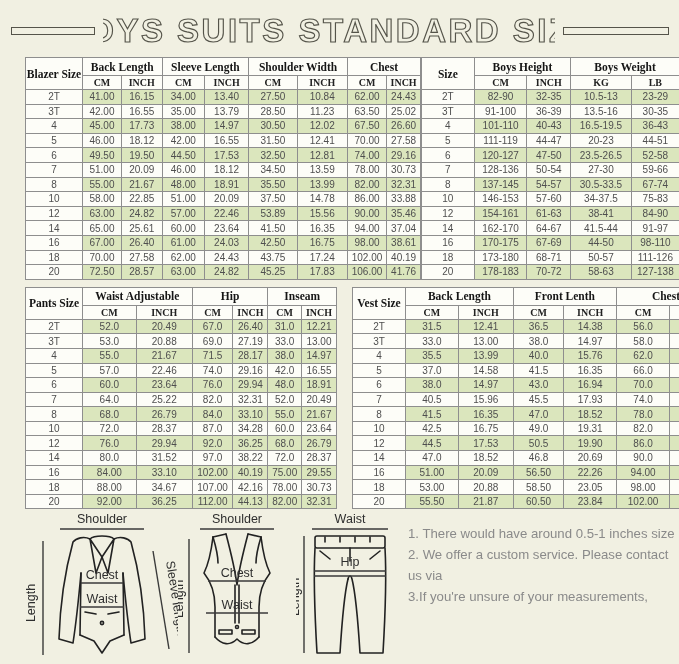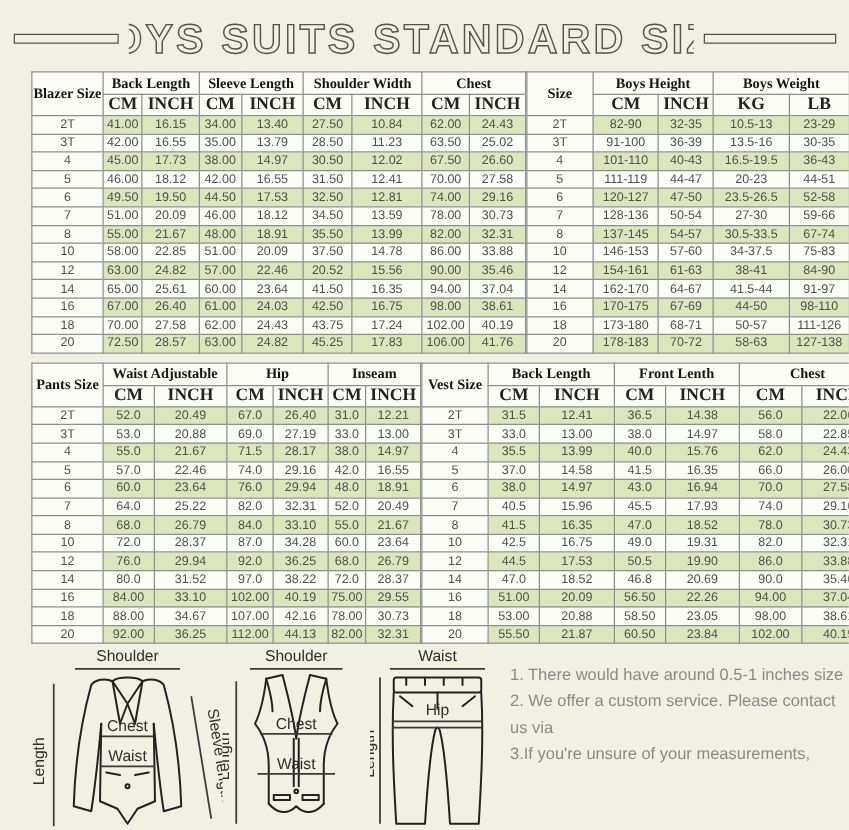--- a/index.html
+++ b/index.html
@@ -12,26 +12,26 @@
   
   .title-row { display:flex; align-items:center; justify-content:center; gap:8px; padding-top:9px; height:44px; }
   .title-bar { height:6px; border:1.6px solid #55544a; background:#f1f0e2; }
   .title-bar.left  { width:82px; }
   .title-bar.right { width:104px; }
   .title-svg { display:block; }
 
   
   .section { display:flex; justify-content:space-between; padding:0 22px 0 25px; }
   .top-section { margin-top:4px; }
-  .mid-section { margin-top:7px; }
+  .mid-section { margin-top:7px;gap:15px; }
 
   .tablewrap table { border-collapse:collapse; background:#fdfdf8; border:1.5px solid #777; }
   .tablewrap th, .tablewrap td { border:1px solid #8e8e8e; text-align:center; padding:0; }
   th.group-h { font-family:"Liberation Serif", serif; font-size:11.5px; font-weight:bold; color:#151515; height:17px; }
-  th.unit-h  { font-family:"Liberation Serif", serif; font-size:14px;   font-weight:bold; color:#222;    height:13px; }
+  th.unit-h  { font-family:"Liberation Serif", serif; font-size:10px;   font-weight:bold; color:#222;    height:13px; }
   th.size-h  { font-family:"Liberation Serif", serif; font-size:11.5px; font-weight:bold; color:#151515; }
   .tablewrap td { font-size:10px; color:#4f4f4f; height:13.6px; }
   .tablewrap tbody tr:nth-child(odd) td.val { background:#dbe6bd; }
 
   .blazer-wrap table { width:396px; }
   .blazer-wrap .size-h { width:56px; }
   .hw-wrap table { width:259px; }
   .hw-wrap .size-h { width:46px; }
   .hw-wrap thead tr:nth-child(2) th:nth-child(1){ width:46px; }
   .hw-wrap thead tr:nth-child(2) th:nth-child(2){ width:38px; }
@@ -171,21 +171,21 @@
             <td class="val">14.78</td>
             <td class="val">86.00</td>
             <td class="val">33.88</td>
           </tr>
           <tr>
             <td class="size-cell">12</td>
             <td class="val">63.00</td>
             <td class="val">24.82</td>
             <td class="val">57.00</td>
             <td class="val">22.46</td>
-            <td class="val">20.52</td>
+            <td class="val">53.89</td>
             <td class="val">15.56</td>
             <td class="val">90.00</td>
             <td class="val">35.46</td>
           </tr>
           <tr>
             <td class="size-cell">14</td>
             <td class="val">65.00</td>
             <td class="val">25.61</td>
             <td class="val">60.00</td>
             <td class="val">23.64</td>

